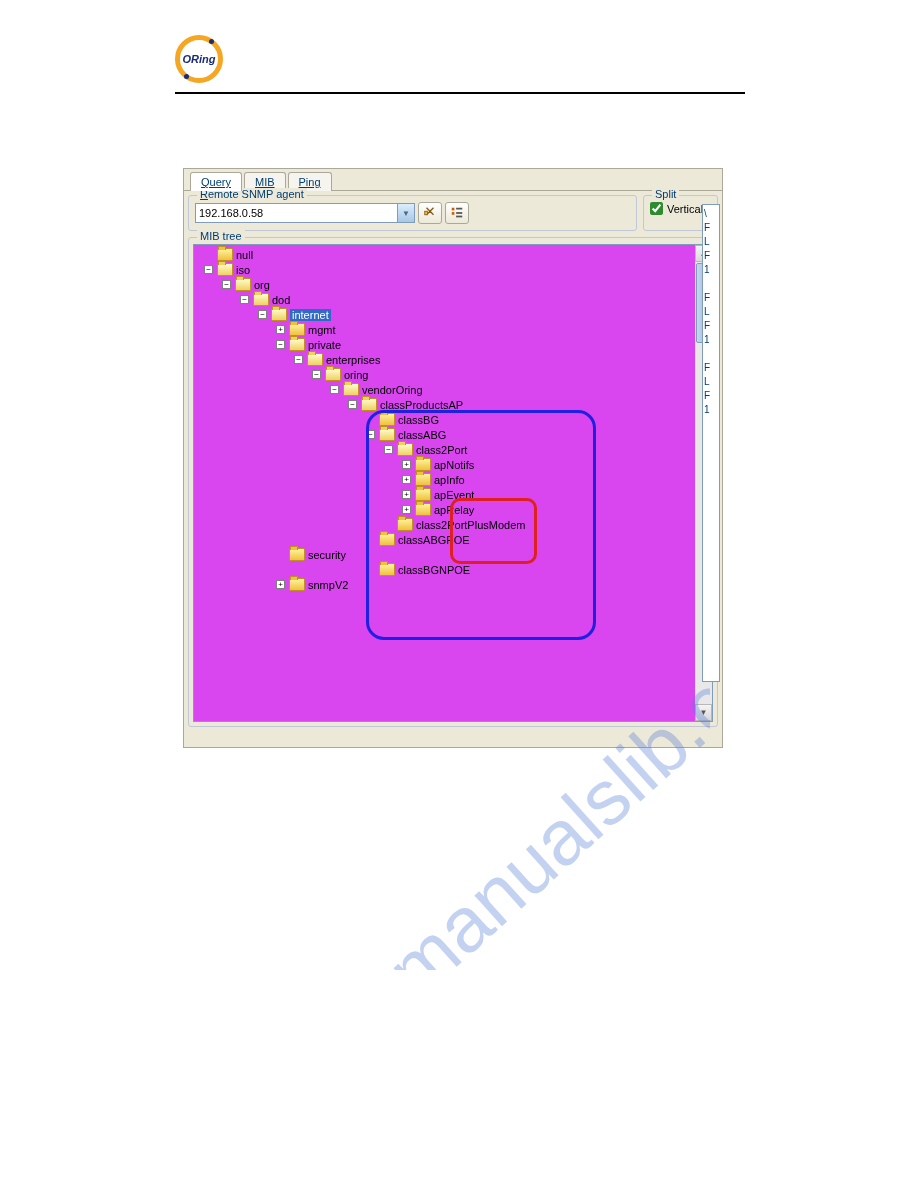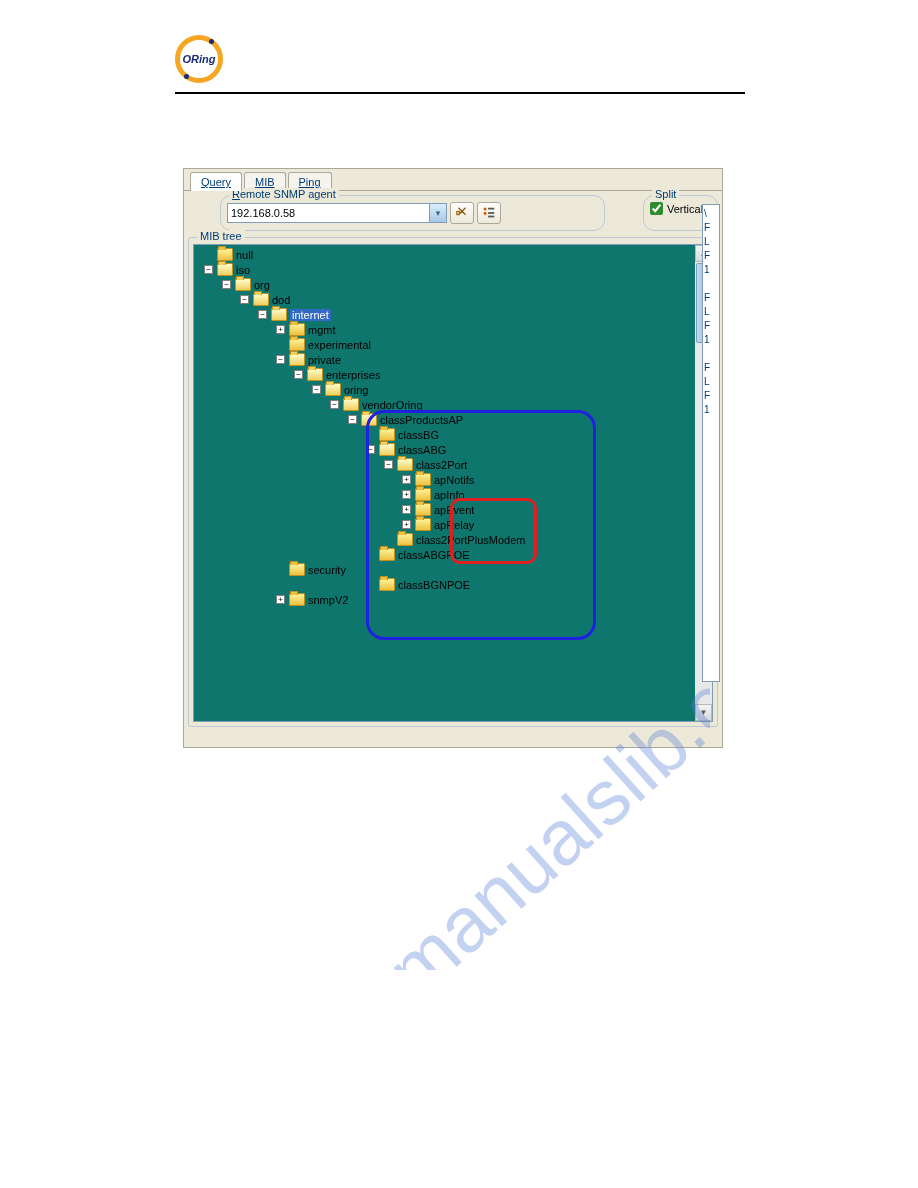--- a/index.html
+++ b/index.html
@@ -12,34 +12,34 @@
   .logo-dot.d1 { top: -1px; right: 4px; }
   .logo-dot.d2 { bottom: -1px; left: 4px; }
   .hr-top { position: absolute; left: 175px; top: 92px; width: 570px; border-top: 2px solid #000; }
   .hr-bot { position: absolute; left: 175px; top: 1135px; width: 570px; border-top: 2px solid #000; }
   .app { position: absolute; left: 183px; top: 168px; width: 540px; height: 580px; background: #ece9d8; border: 1px solid #aca899; }
   .tabs { display: flex; padding: 3px 6px 0 6px; background: #ece9d8; }
   .tab { padding: 3px 10px; background: #f5f4ee; border: 1px solid #aca899; border-bottom: none; border-top-left-radius: 3px; border-top-right-radius: 3px; margin-right: 2px; color: #003c74; cursor: pointer; text-decoration: underline; }
   .tab.active { background: #fff; position: relative; z-index: 2; }
   .tab-body { background: #ece9d8; padding: 4px; border-top: 1px solid #aca899; margin-top: -1px; }
   .group-row { display: flex; gap: 6px; }
-  .group { border: 1px solid #c0c8d8; border-radius: 11px; padding: 6px; position: relative; background: #ece9d8; margin-left: 32px; }
+  .group { border: 1px solid #c0c8d8; border-radius: 3px; padding: 6px; position: relative; background: #ece9d8; }
   .group-title { position: absolute; top: -8px; left: 8px; background: #ece9d8; padding: 0 3px; color: #003c74; font-size: 11px; }
   .group-title .accel { text-decoration: underline; }
   .field { display: flex; align-items: center; gap: 3px; }
   .combo { position: relative; }
   .combo input { width: 220px; height: 20px; border: 1px solid #7f9db9; padding: 1px 3px; font-family: inherit; font-size: 11px; }
   .combo .dd { position: absolute; right: 1px; top: 1px; bottom: 1px; width: 17px; background: linear-gradient(#dbeefb, #a6c7e5); border-left: 1px solid #7f9db9; display: flex; align-items: center; justify-content: center; color: #4a6785; font-size: 8px; }
   .icon-btn { width: 24px; height: 22px; border: 1px solid #aca899; background: linear-gradient(#fff, #ece9d8); display: flex; align-items: center; justify-content: center; border-radius: 3px; cursor: pointer; }
   .icon-btn svg { width: 14px; height: 14px; }
   .cbx { display: flex; align-items: center; gap: 4px; }
   .cbx input { accent-color: #2e8b2e; }
   .mib-group { border: 1px solid #c0c8d8; border-radius: 3px; margin-top: 6px; position: relative; }
   .mib-group .group-title { left: 8px; }
-  .tree-panel { background: #0f766e; border: 1px solid #7f9db9; margin: 6px 4px 4px 4px; height: 478px; overflow: hidden; position: relative; }
+  .tree-panel { background: #d946ef; border: 1px solid #7f9db9; margin: 6px 4px 4px 4px; height: 478px; overflow: hidden; position: relative; }
   .tree { position: absolute; left: 4px; top: 2px; right: 18px; }
   .tree-row { display: flex; align-items: center; height: 15px; white-space: nowrap; }
   .tree-row .sp { display: inline-block; height: 15px; }
   .exp { width: 9px; height: 9px; border: 1px solid #808080; background: #fff; color: #000; font-size: 8px; line-height: 7px; text-align: center; margin-right: 4px; display: inline-block; }
   .exp.empty { border: none; background: transparent; color: transparent; }
   .fld { width: 16px; height: 13px; display: inline-block; margin-right: 3px; }
   .fld.closed { background: linear-gradient(#fef49c, #f0c040); border: 1px solid #c09020; border-radius: 1px; position: relative; }
   .fld.closed::before { content:''; position: absolute; top:-3px; left:0; width:6px; height:3px; background:#f0c040; border:1px solid #c09020; border-bottom: none; border-radius:1px 1px 0 0; }
   .fld.open { background: linear-gradient(#fffdd0, #f0d060); border: 1px solid #c09020; border-radius: 1px; position: relative; }
   .fld.open::before { content:''; position: absolute; top:-3px; left:0; width:6px; height:3px; background:#f0d060; border:1px solid #c09020; border-bottom:none; border-radius:1px 1px 0 0; }
@@ -144,26 +144,20 @@
                 <span class="lbl sel">internet</span>
               </div>
               <div class="tree-row">
                 <span class="sp" style="width: 78px;"></span>
                 <span class="exp">+</span>
                 <span class="fld closed"></span>
                 <span class="lbl">mgmt</span>
               </div>
               <div class="tree-row">
                 <span class="sp" style="width: 78px;"></span>
-                <span class="exp empty"> </span>
-                <span class="fld closed"></span>
-                <span class="lbl">experimental</span>
-              </div>
-              <div class="tree-row">
-                <span class="sp" style="width: 78px;"></span>
                 <span class="exp">−</span>
                 <span class="fld open"></span>
                 <span class="lbl">private</span>
               </div>
               <div class="tree-row">
                 <span class="sp" style="width: 96px;"></span>
                 <span class="exp">−</span>
                 <span class="fld open"></span>
                 <span class="lbl">enterprises</span>
               </div>

